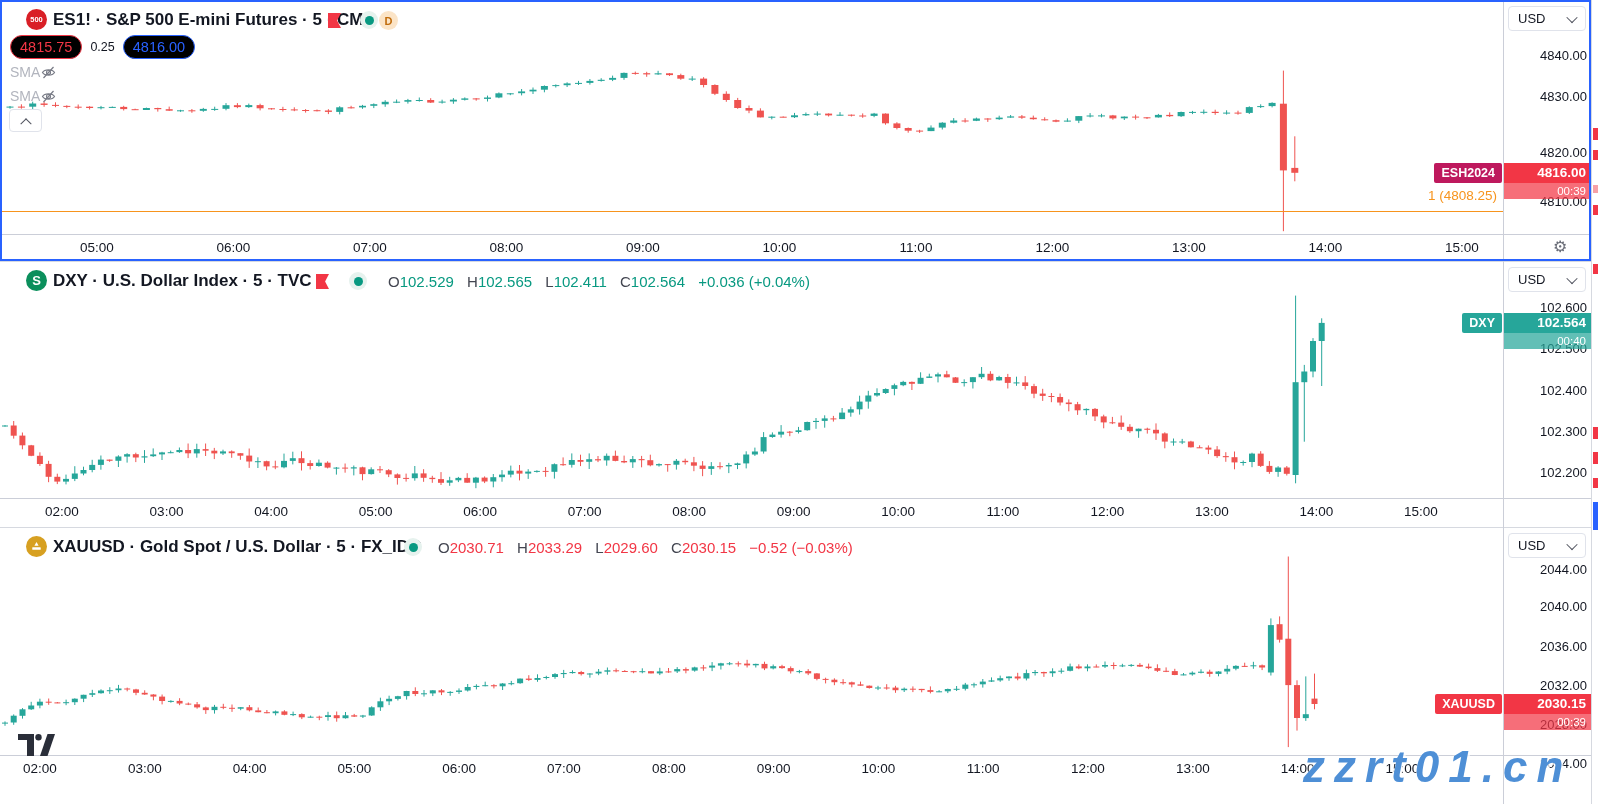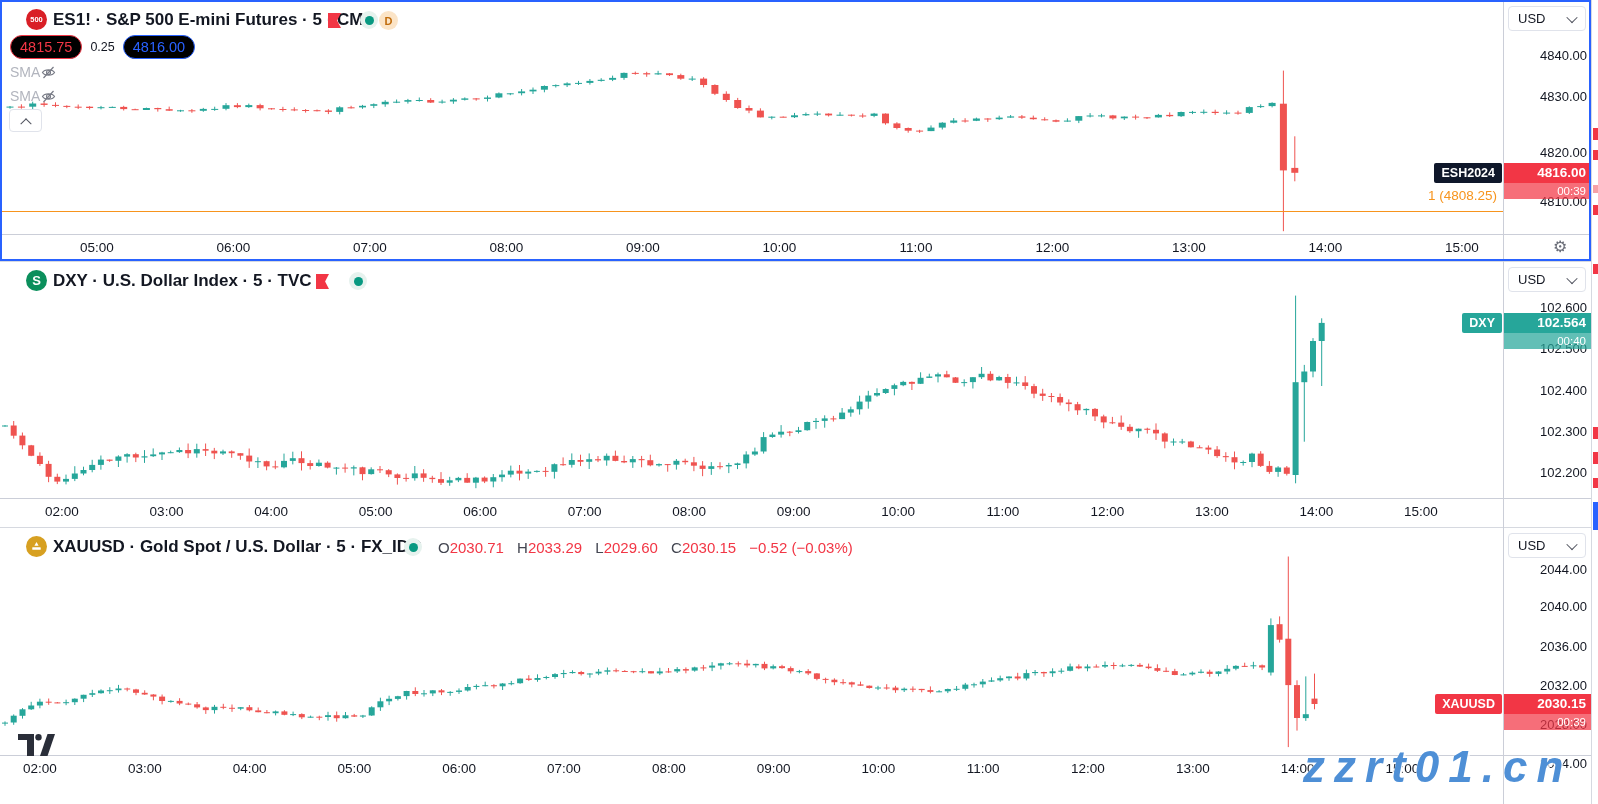--- a/index.html
+++ b/index.html
@@ -320,21 +320,21 @@
         <div class="ttick" style="left: 884px;">11:00</div>
         <div class="ttick" style="left: 1020.5px;">12:00</div>
         <div class="ttick" style="left: 1157px;">13:00</div>
         <div class="ttick" style="left: 1293.5px;">14:00</div>
         <div class="ttick" style="left: 1430px;">15:00</div>
       </div>
     <div class="cur-box">
       <span>USD</span>
       <i class="chev"></i>
     </div>
-    <div class="sym-tag" id="symtag-0" style="background: #0f172a; top: 162.8px;">ESH2024</div>
+    <div class="sym-tag" id="symtag-0" style="background: #be185d; top: 162.8px;">ESH2024</div>
     <div class="axis-label" id="axlabel-0" style="top: 162.8px;">
       <div class="pr" style="background: rgb(242, 54, 69);">4816.00</div>
       <div class="cd" style="background: rgba(242, 54, 69, 0.72);">00:39</div>
     </div>
     <div class="hdr">
       <span class="sym-badge" id="badge-0" style="font-size: 7.5px; background: rgb(217, 31, 38); color: rgb(255, 255, 255);">500</span>
       <span class="title">ES1! · S&amp;P 500 E-mini Futures · 5 · CME</span>
       <span class="flag" style="left:312px"></span>
       <span class="dot-ring" style="left:344px">
           <span class="dot" id="dot-0" style="background: rgb(8, 153, 129);"></span>
@@ -711,20 +711,27 @@
       <div class="pr" style="background: rgb(38, 166, 154);">102.564</div>
       <div class="cd" style="background: rgba(38, 166, 154, 0.72);">00:40</div>
     </div>
     <div class="hdr">
       <span class="sym-badge" id="badge-1" style="font-size: 13px; background: rgb(11, 143, 92); color: rgb(255, 255, 255);">S</span>
       <span class="title">DXY · U.S. Dollar Index · 5 · TVC</span>
       <span class="flag" style="left:300px"></span>
       <span class="dot-ring" style="left:333px">
           <span class="dot" id="dot-1" style="background: rgb(8, 153, 129);"></span>
         </span>
+      <span class="ohlc" id="ohlc-1" style="left:372px">
+        <span class="k" style="margin-left:0">O</span><span class="v" style="color: rgb(8, 153, 129);">102.529</span>
+        <span class="k">H</span><span class="v" style="color: rgb(8, 153, 129);">102.565</span>
+        <span class="k">L</span><span class="v" style="color: rgb(8, 153, 129);">102.411</span>
+        <span class="k">C</span><span class="v" style="color: rgb(8, 153, 129);">102.564</span>
+        <span class="v" style="margin-left: 9px; color: rgb(8, 153, 129);">+0.036 (+0.04%)</span>
+      </span>
     </div>
   </section>
 
   <section class="panel" id="panel-2" style="top:527px;height:277px">
     <div class="sep-top"></div>
     <svg class="plot" id="plot-2" width="1503" height="228">
         <line x1="5.0" x2="5.0" y1="194.4" y2="198.8" stroke="#26a69a" stroke-width="1"></line>
         <rect x="2.0" y="195.6" width="6" height="1.0" fill="#26a69a"></rect>
         <line x1="13.7" x2="13.7" y1="187.4" y2="197.8" stroke="#26a69a" stroke-width="1"></line>
         <rect x="10.7" y="188.7" width="6" height="6.8" fill="#26a69a"></rect>

